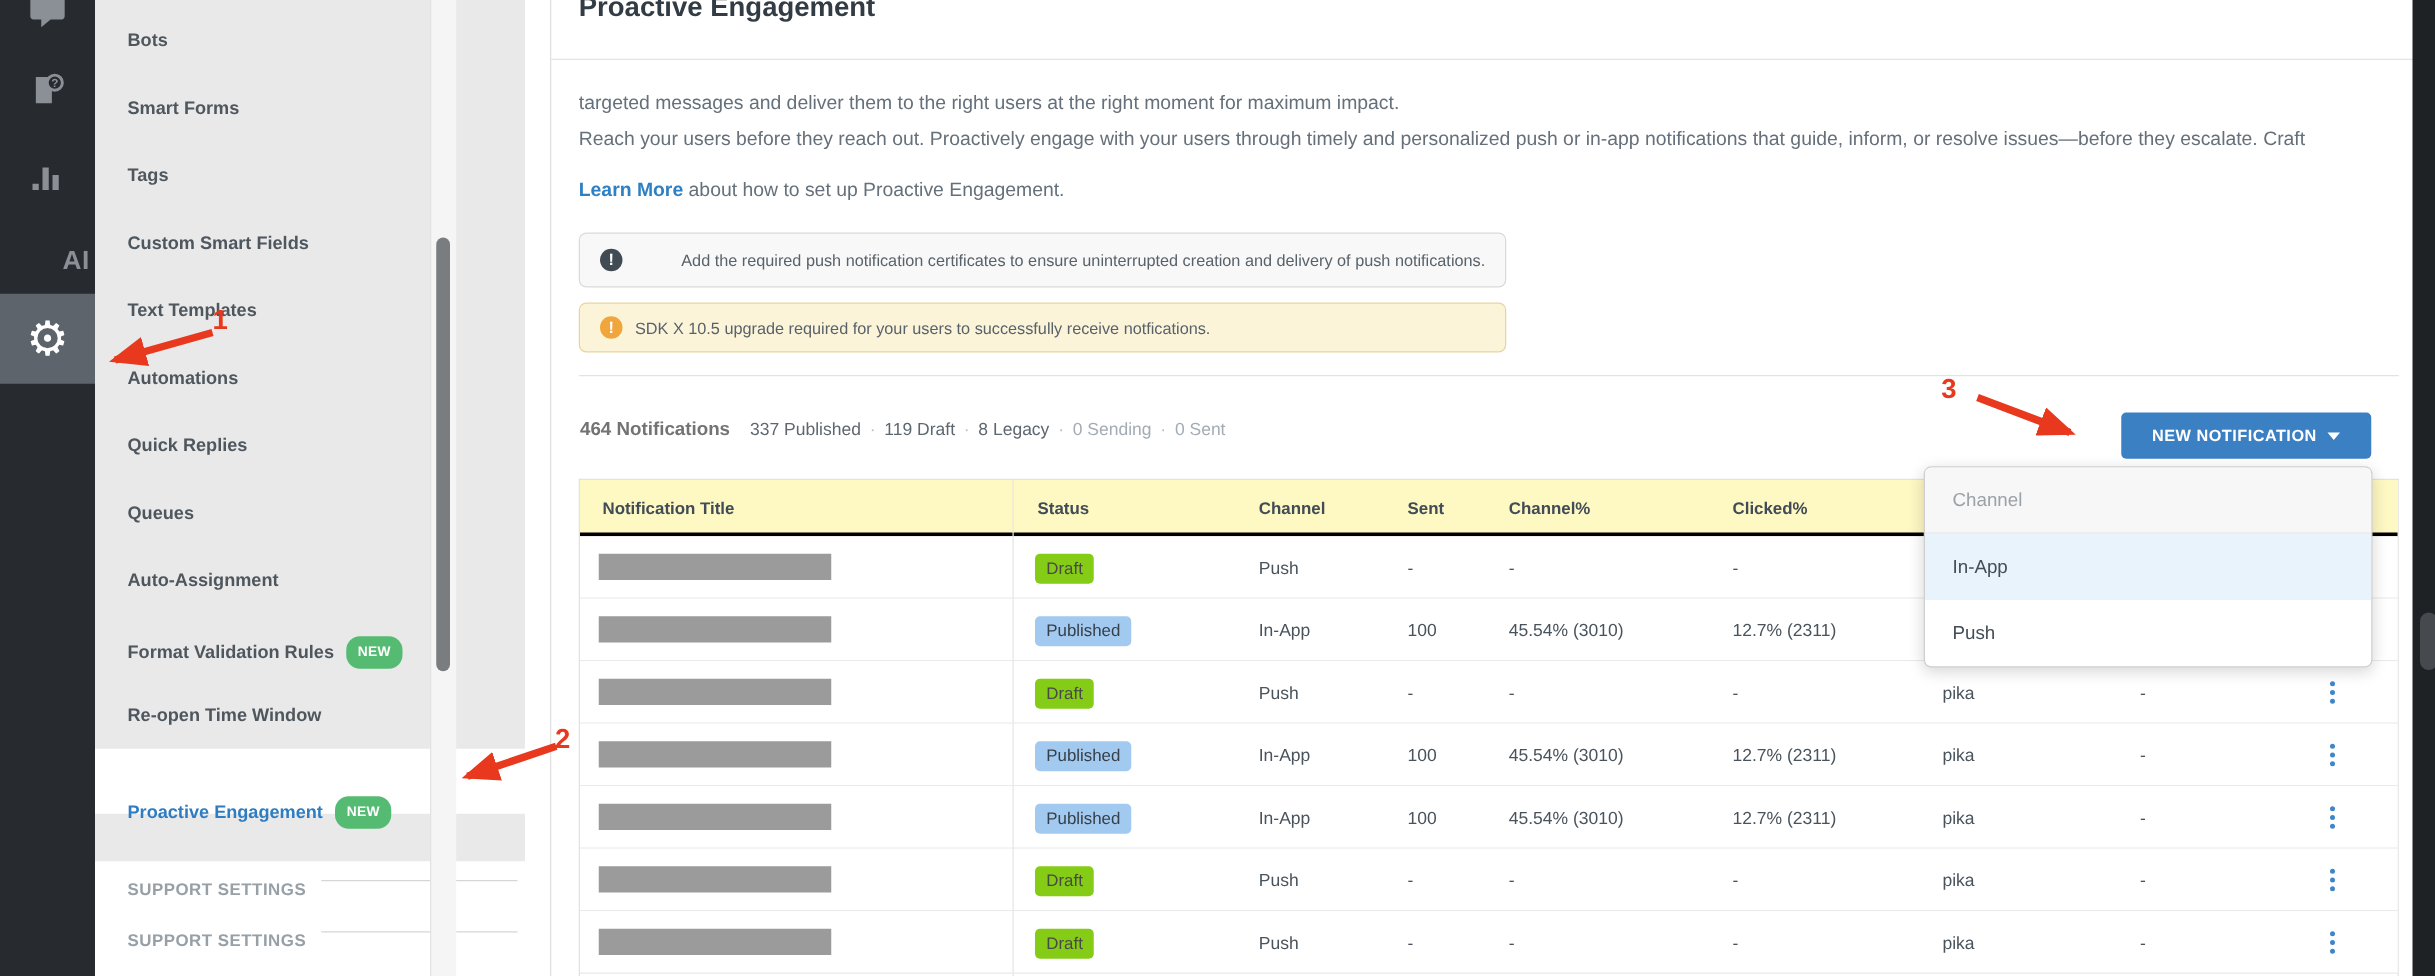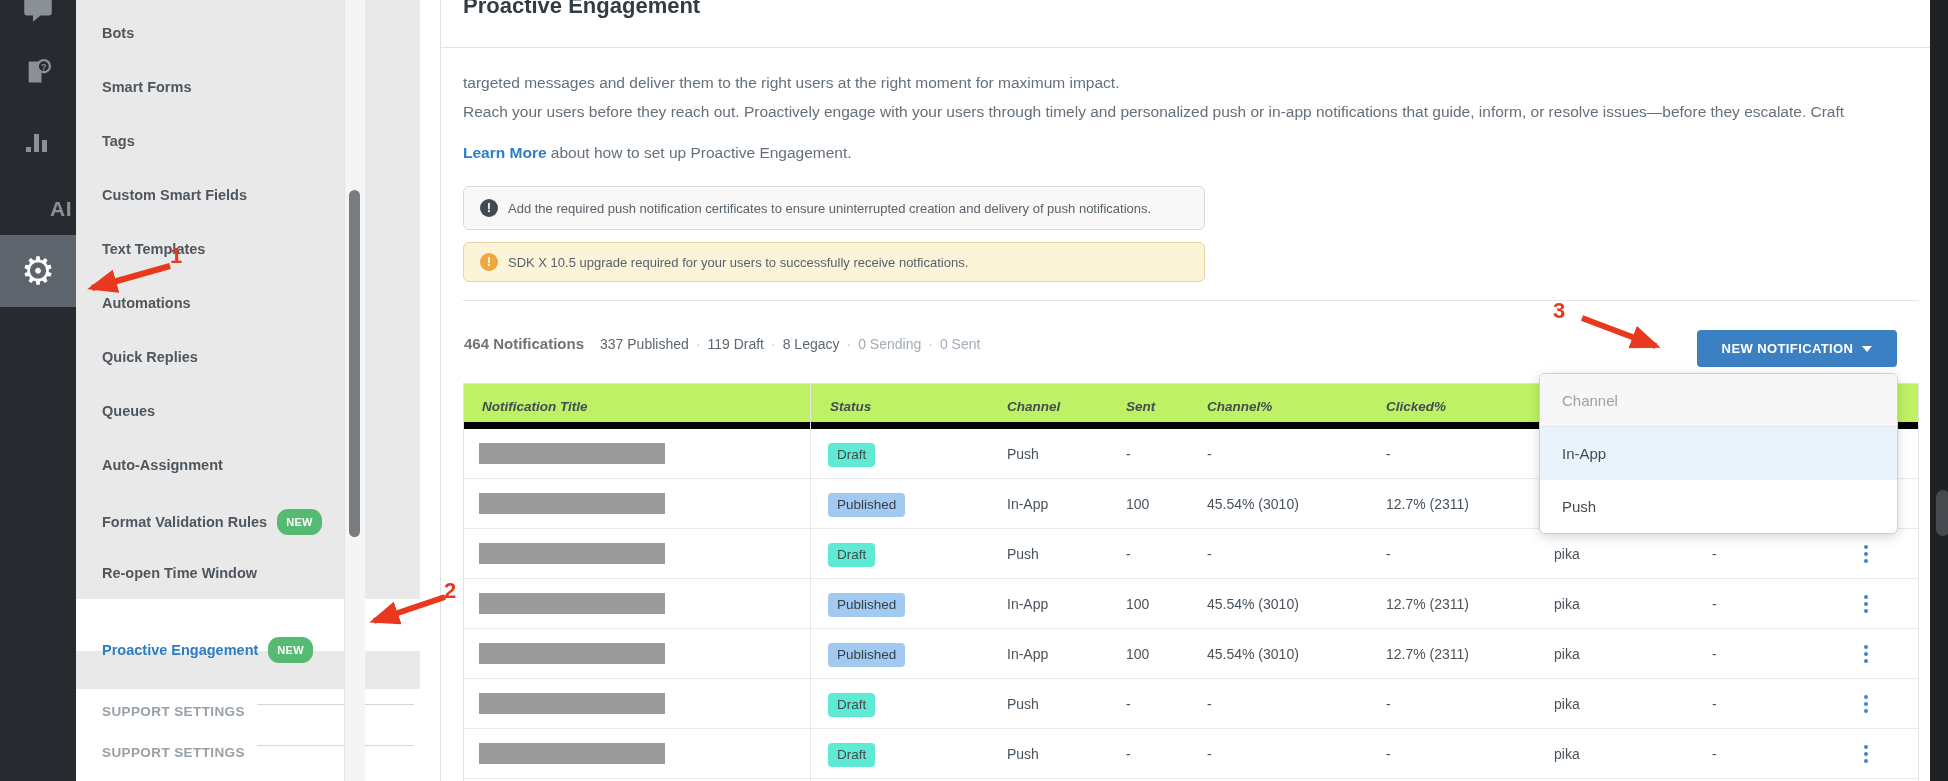--- a/index.html
+++ b/index.html
@@ -28,21 +28,21 @@
   .sb-thumb{position:absolute;left:4px;top:190px;width:11px;height:347px;background:#797d80;border-radius:6px;}
 
   
   .main{position:absolute;left:440px;top:0;width:1490px;height:781px;background:#fff;border-left:1px solid #e0e0e0;}
   .page-title{position:absolute;left:22px;top:-7px;margin:0;font-size:22px;font-weight:bold;color:#333c44;}
   .div-a{position:absolute;left:0;top:47px;width:1490px;height:1px;background:#e3e3e3;}
   .desc{position:absolute;left:22px;top:68px;font-size:15.5px;line-height:29px;color:#65707a;}
   .learn{position:absolute;left:22px;top:144px;font-size:15.5px;color:#65707a;}
   .learn a{color:#2e80c5;font-weight:bold;text-decoration:none;cursor:pointer;}
   .banner{position:absolute;left:22px;width:742px;border-radius:6px;display:flex;align-items:center;box-sizing:border-box;}
-  .banner-info{top:186px;height:44px;background:#f8f8f8;border:1px solid #dadada;}
+  .banner-info{top:186px;height:44px;background:#f8f8f8;border:1px solid #dadada;gap:37px;}
   .banner-warn{top:242px;height:40px;background:#fcf4d9;border:1px solid #e7d49e;}
   .b-ico{width:18px;height:18px;border-radius:50%;margin:0 10px 0 16px;flex:none;position:relative;}
   .b-ico-dark{background:#414b54;}
   .b-ico-orange{background:#f0a63c;}
   .b-ico:after{content:"!";position:absolute;left:0;top:0;width:18px;height:18px;line-height:18px;text-align:center;
                color:#fff;font-weight:bold;font-size:13px;}
   .b-text{font-size:13px;color:#58626b;}
   .div-b{position:absolute;left:22px;top:300px;width:1456px;height:1px;background:#e3e3e3;}
   .counts{position:absolute;left:23px;top:335px;display:flex;align-items:baseline;white-space:nowrap;}
   .counts .total{font-size:15px;font-weight:bold;color:#737373;margin-right:16px;}
@@ -51,28 +51,28 @@
   .stat-dot{font-size:14px;color:#b9c0c6;margin:0 7px;}
 
   .btn-new{position:absolute;left:1256px;top:330px;width:200px;height:37px;background:#3c80c4;border:none;
            border-radius:4px;color:#fff;font-family:"Liberation Sans",sans-serif;font-size:13px;font-weight:bold;
            letter-spacing:.4px;cursor:pointer;display:flex;align-items:center;justify-content:center;gap:9px;}
   .caret{width:0;height:0;border-left:5px solid transparent;border-right:5px solid transparent;border-top:6px solid #fff;}
 
   
   .tbl{position:absolute;left:22px;top:383px;width:1456px;height:398px;border:1px solid #e2e2e2;border-bottom:none;
        box-sizing:border-box;background:#fff;}
-  .tbl-head{position:absolute;left:0;top:0;width:100%;height:45px;background:#bef264;border-bottom:7px solid #000000;box-sizing:border-box;font-style:italic;}
+  .tbl-head{position:absolute;left:0;top:0;width:100%;height:45px;background:#fef9c3;border-bottom:3px solid #000000;box-sizing:border-box;}
   .th{position:absolute;top:0;height:45px;line-height:45px;font-size:13.5px;font-weight:bold;color:#424c56;white-space:nowrap;}
   .tbl-vline{position:absolute;left:346px;top:0;width:1px;height:398px;background:#e6e6e6;}
   .trow{position:absolute;left:0;width:1454px;height:50px;border-bottom:1px solid #eaeaea;box-sizing:border-box;background:#fff;cursor:pointer;}
   .tcell{position:absolute;top:0;height:50px;line-height:50px;font-size:14px;color:#49535c;white-space:nowrap;}
   .ph-bar{position:absolute;left:15px;top:14px;width:186px;height:21px;background:#9b9b9b;}
   .st-badge{display:inline-block;margin-top:13px;padding:4px 9px;border-radius:4px;font-size:13.5px;line-height:16px;}
-  .st-draft{background:#5eead4;color:#494949;}
+  .st-draft{background:#84cc16;color:#494949;}
   .st-published{background:#a2c9ef;color:#363f47;}
   .c-status{left:364px;}.c-channel{left:543px;}.c-sent{left:662px;}.c-viewed{left:743px;}
   .c-clicked{left:922px;}.c-owner{left:1090px;}.c-extra{left:1248px;}
   .kebab{position:absolute;left:1400px;top:23px;width:4px;height:4px;border-radius:50%;background:#3f86c9;
          box-shadow:0 -7px 0 #3f86c9,0 7px 0 #3f86c9;cursor:pointer;}
 
   
   .dropdown{position:absolute;left:1098px;top:373px;width:357px;border:1px solid #cfcfcf;border-radius:6px;
             background:#fff;box-shadow:0 3px 12px rgba(0,0,0,.16);z-index:30;overflow:hidden;}
   .dd-header{height:53px;line-height:53px;padding-left:22px;background:#f7f7f7;border-bottom:1px solid #e6e6e6;

